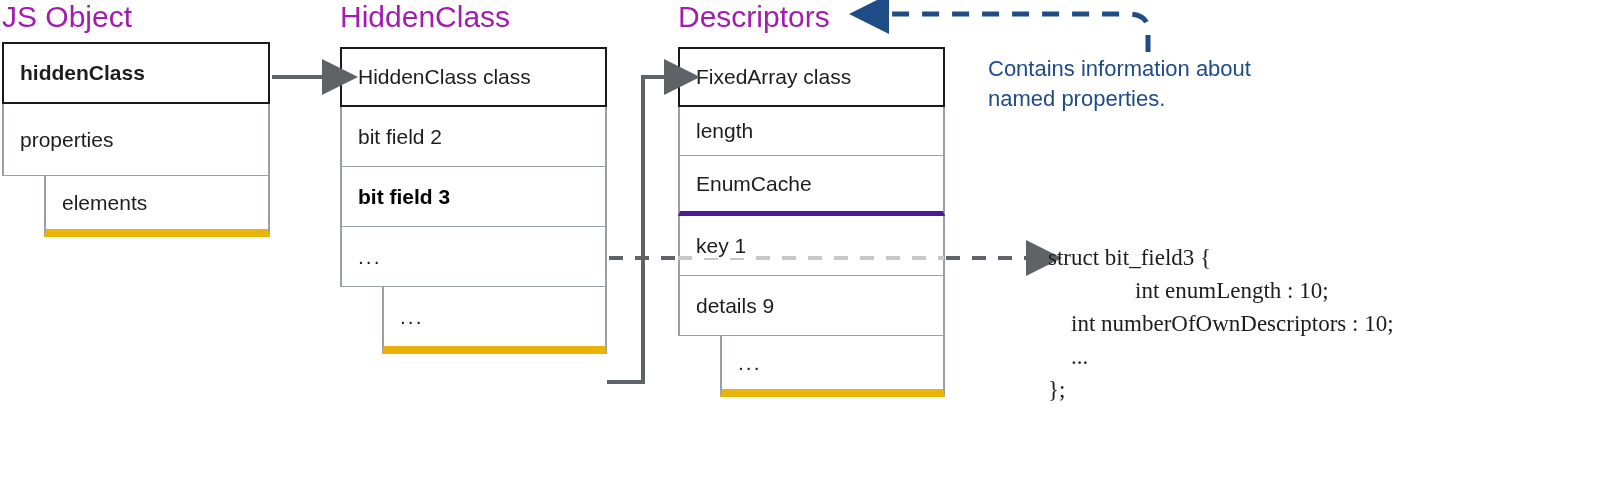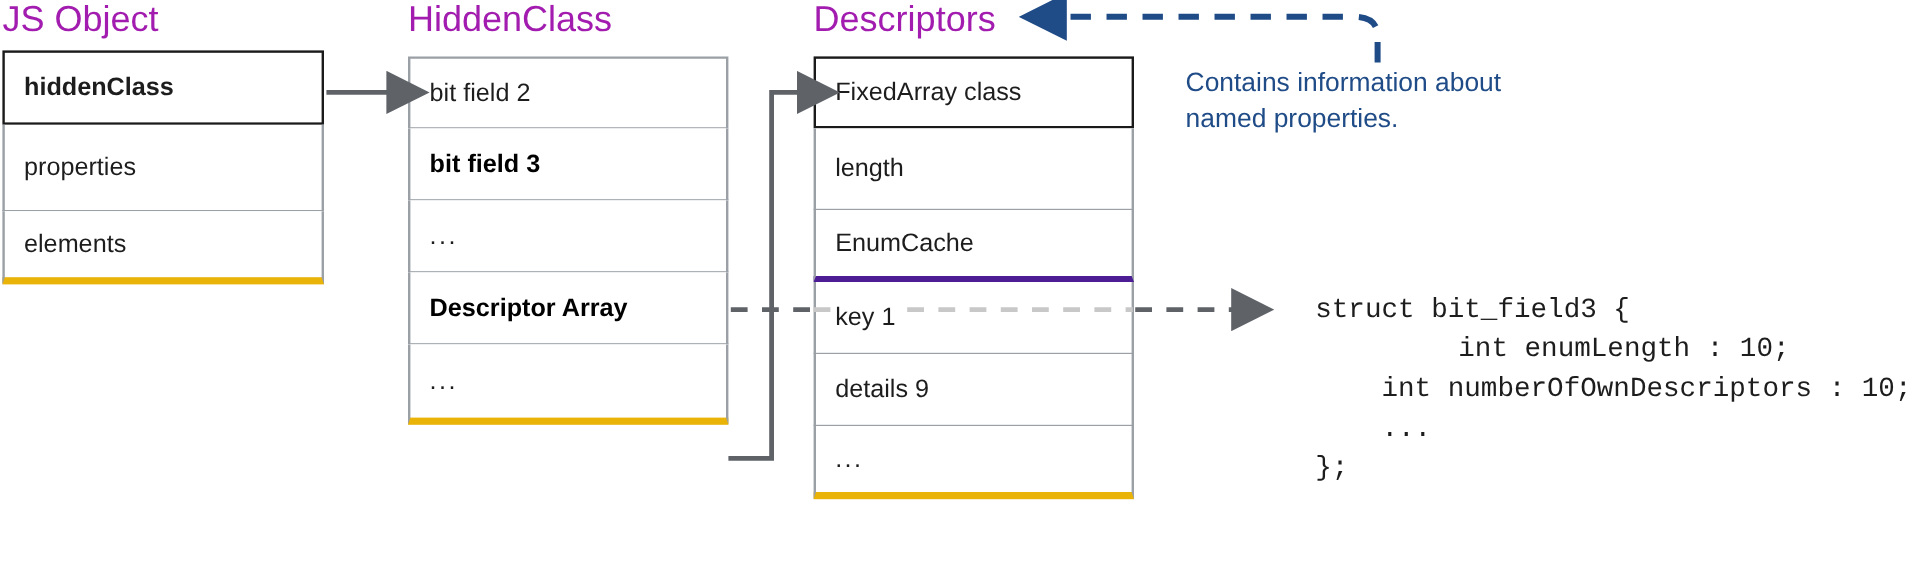--- a/index.html
+++ b/index.html
@@ -24,35 +24,34 @@
     background:#ffffff;
     position:relative;
   }
   .tbl .row:first-child{border-top:2px solid #9aa0a6;}
   .tbl .row.head{
     border:2px solid #1a1a1a;
     font-weight:400;
   }
   .tbl .row.bold{font-weight:700;color:#000;}
   .tbl .row.thick-bottom{border-bottom:5px solid #4c1d95;}
-  .tbl .row.last{border-bottom:6px solid #eab308;}
+  .tbl .row.last{border-bottom:8px solid #eab308;margin-left:42px;}
   .ellipsis{letter-spacing:2px;}
 
   svg.overlay{position:absolute;left:0;top:0;width:1600px;height:480px;pointer-events:none;}
 
   .note{
     position:absolute;font-size:22px;line-height:30px;
     color:#1F4B87;white-space:pre;
   }
   .code{
     position:absolute;
-    font-family:Liberation Mono, monospace;
+    font-family:Liberation Serif, serif;
     font-size:23px;line-height:30px;color:#1d1d1d;
     white-space:pre;
-    margin-left:48px;
   }
 </style>
 </head>
 <body>
 
 <div class="col-title" style="left:2px;top:2px;">JS Object</div>
 <div class="col-title" style="left:340px;top:2px;">HiddenClass</div>
 <div class="col-title" style="left:678px;top:2px;">Descriptors</div>
 
 <div class="tbl" style="left:2px;top:42px;width:268px;">
@@ -61,42 +60,42 @@
   </div>
   <div class="row" style="height:72px;">
     <span>properties</span>
   </div>
   <div class="row last" style="height:61px;">
     <span>elements</span>
   </div>
 </div>
 
 <div class="tbl" style="left:340px;top:47px;width:267px;">
+  <div class="row head" style="height:60px;">
+    <span>HiddenClass class</span>
+  </div>
   <div class="row" style="height:60px;">
     <span>bit field 2</span>
   </div>
   <div class="row bold" style="height:60px;">
     <span>bit field 3</span>
   </div>
   <div class="row" style="height:60px;">
     <span class="ellipsis">...</span>
-  </div>
-  <div class="row bold" style="height:60px;">
-    <span>Descriptor Array</span>
   </div>
   <div class="row last" style="height:67px;">
     <span class="ellipsis">...</span>
   </div>
 </div>
 
 <div class="tbl" style="left:678px;top:47px;width:267px;">
   <div class="row head" style="height:60px;">
     <span>FixedArray class</span>
   </div>
-  <div class="row" style="height:68px;">
+  <div class="row" style="height:49px;">
     <span>length</span>
   </div>
   <div class="row thick-bottom" style="height:60px;">
     <span>EnumCache</span>
   </div>
   <div class="row" style="height:60px;">
     <span style="background:#fff;padding-right:4px;z-index:3;position:relative;">key 1</span>
   </div>
   <div class="row" style="height:60px;">
     <span>details 9</span>

